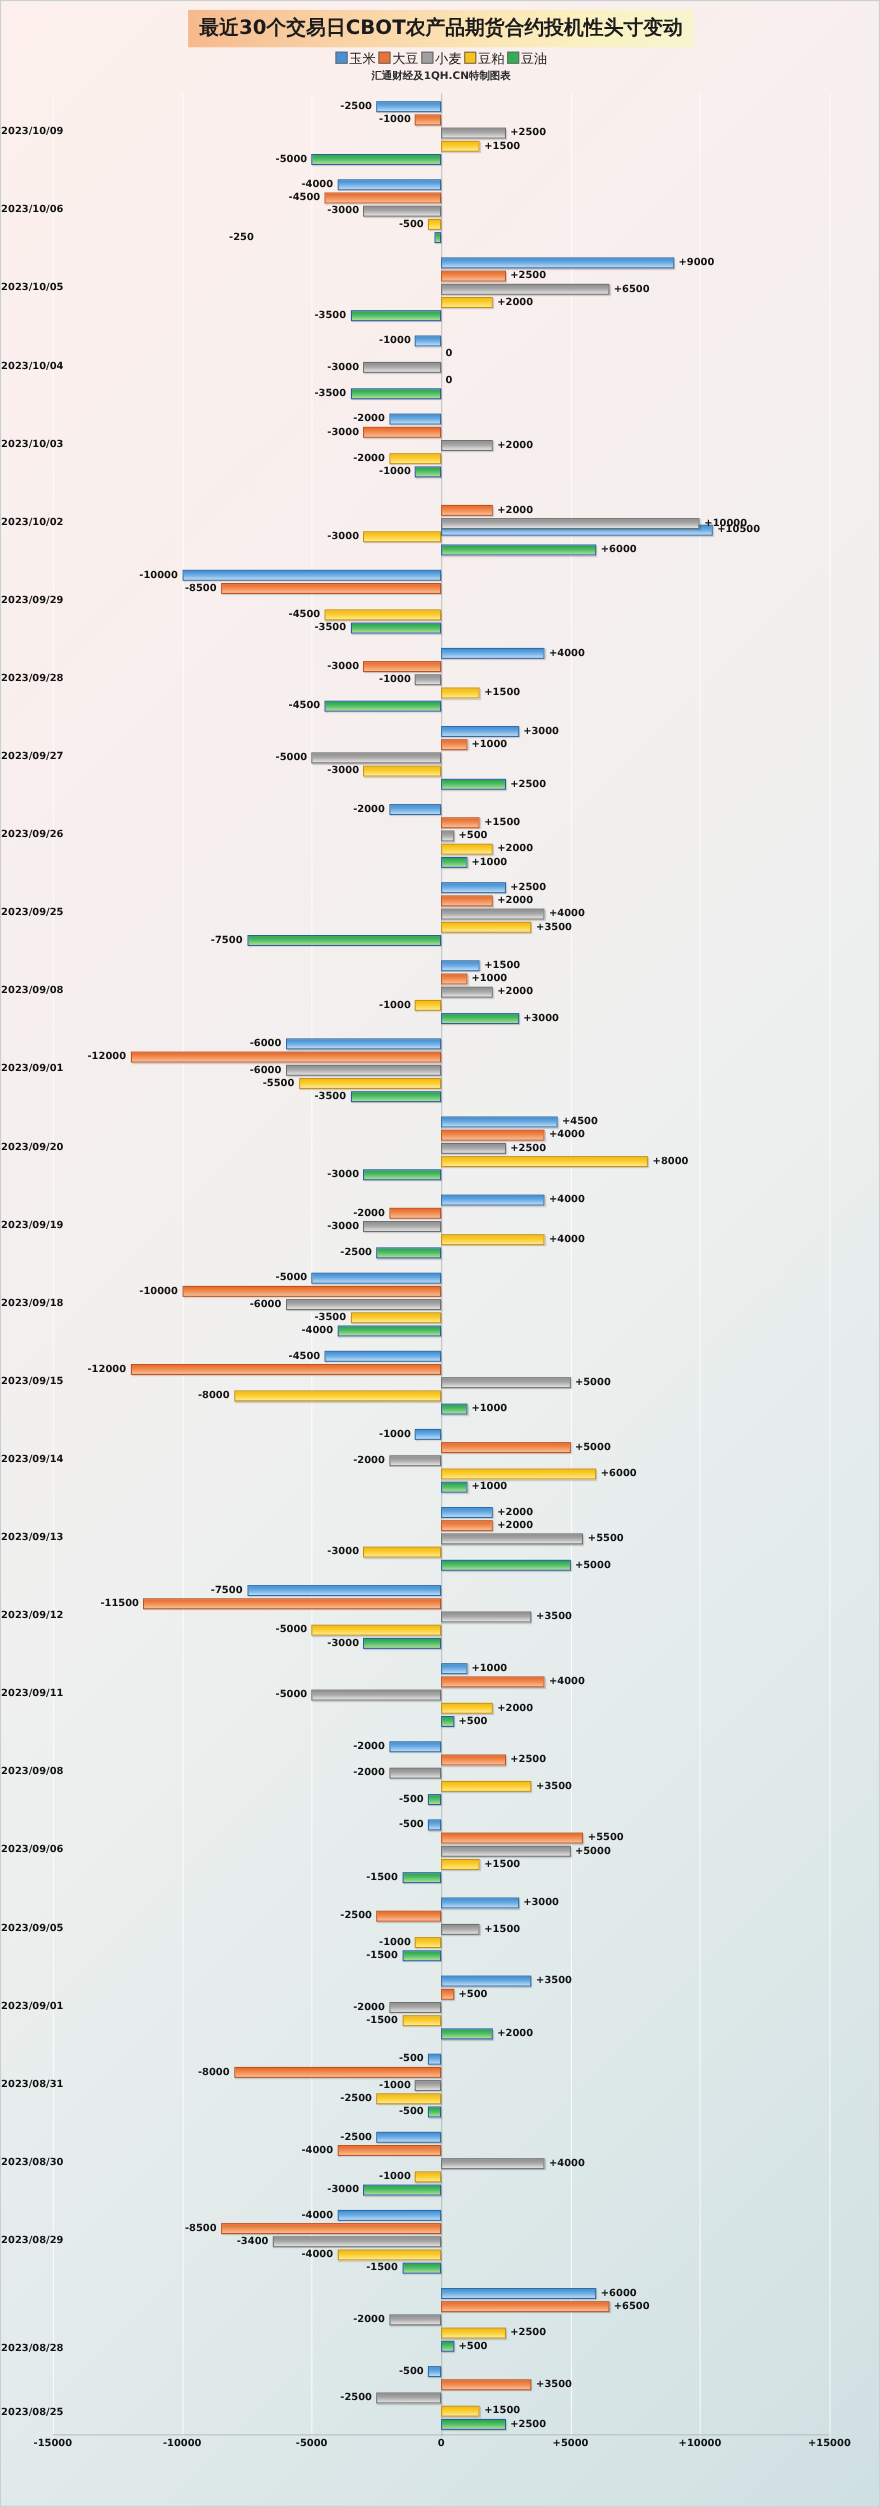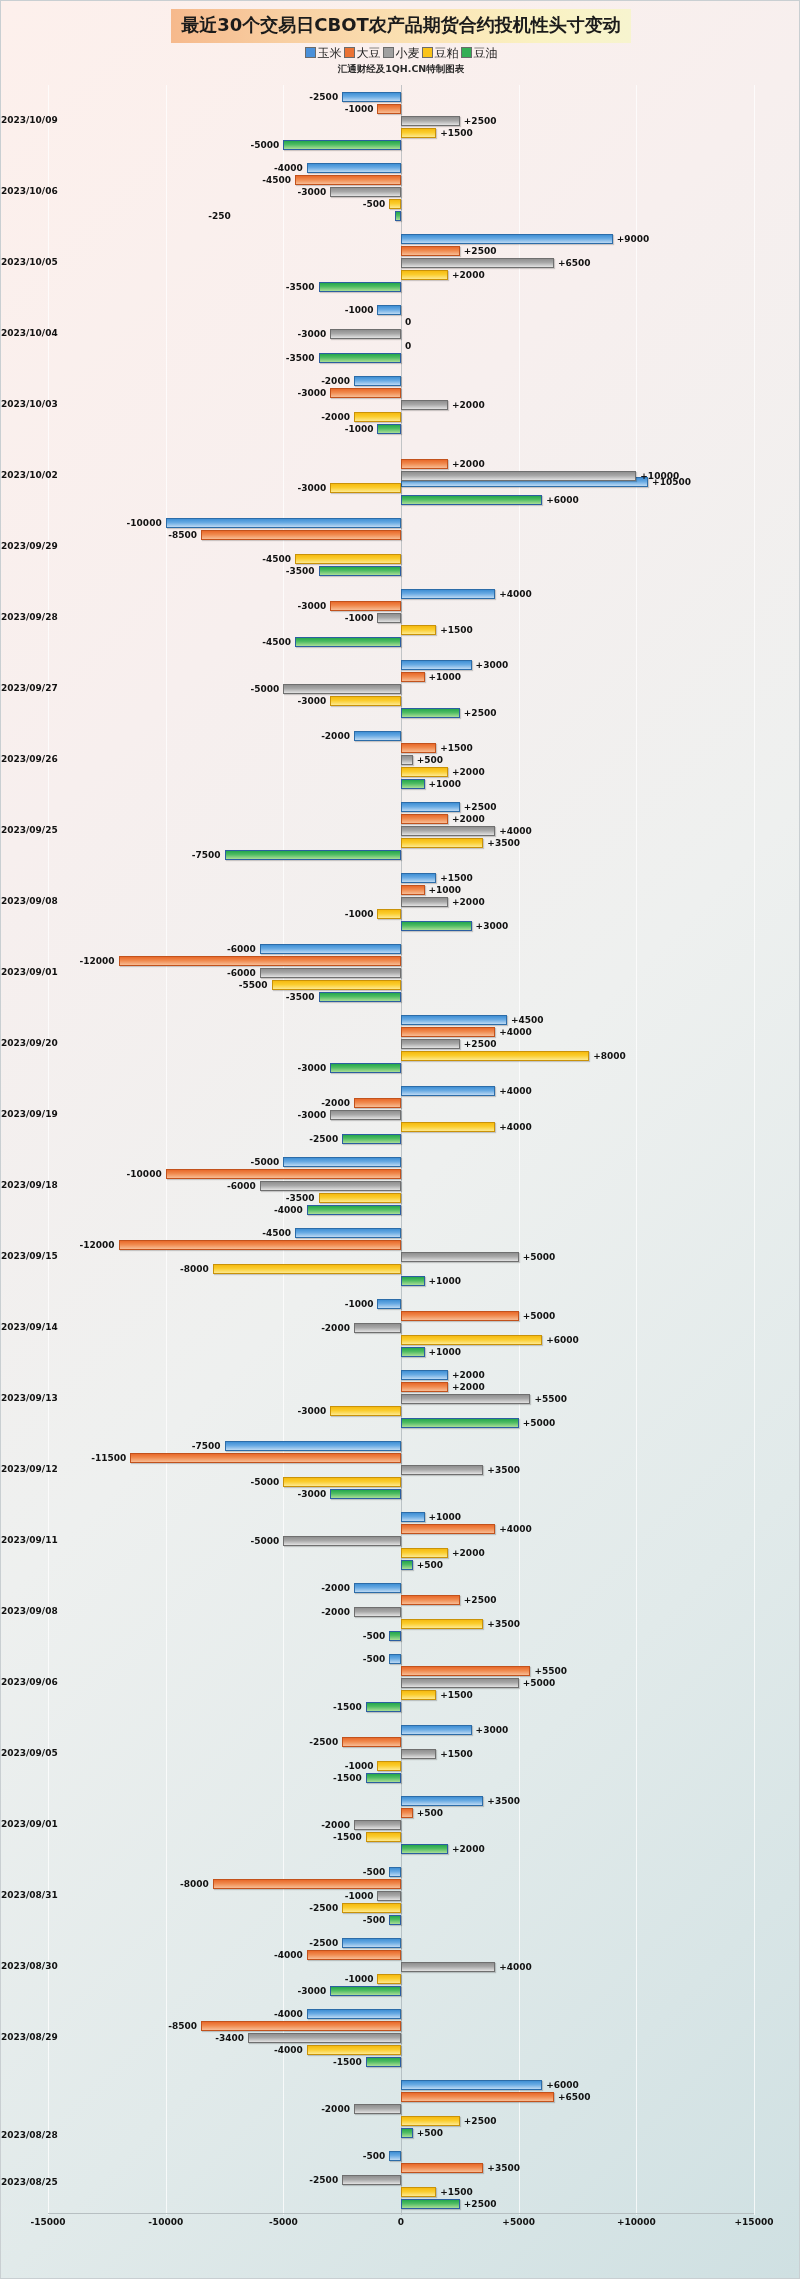--- a/index.html
+++ b/index.html
@@ -769,21 +769,21 @@
         <div class="barrow" style="position: absolute; left: 0px; top: 41.5px; width: 706px;">
           <div class="bar s3" style="left: 353px; width: 58.8333px;"></div>
           <div class="val" style="left: 415.833px; text-align: left;">+2500</div>
         </div>
         <div class="barrow" style="position: absolute; left: 0px; top: 53.5px; width: 706px;">
           <div class="bar s4" style="left: 353px; width: 11.7667px;"></div>
           <div class="val" style="left: 368.767px; text-align: left;">+500</div>
         </div>
       </div>
       <div class="group" style="position: absolute; left: 0px; top: 2059px; width: 706px; height: 71px;">
-        <div class="datelabel" style="top: 33px;">2023/08/25</div>
+        <div class="datelabel" style="top: 44px;">2023/08/25</div>
         <div class="barrow" style="position: absolute; left: 0px; top: 5.5px; width: 706px;">
           <div class="bar s0" style="left: 341.233px; width: 11.7667px;"></div>
           <div class="val" style="left: 0px; width: 337.233px; text-align: right;">-500</div>
         </div>
         <div class="barrow" style="position: absolute; left: 0px; top: 17.5px; width: 706px;">
           <div class="bar s1" style="left: 353px; width: 82.3667px;"></div>
           <div class="val" style="left: 439.367px; text-align: left;">+3500</div>
         </div>
         <div class="barrow" style="position: absolute; left: 0px; top: 29.5px; width: 706px;">
           <div class="bar s2" style="left: 294.167px; width: 58.8333px;"></div>

